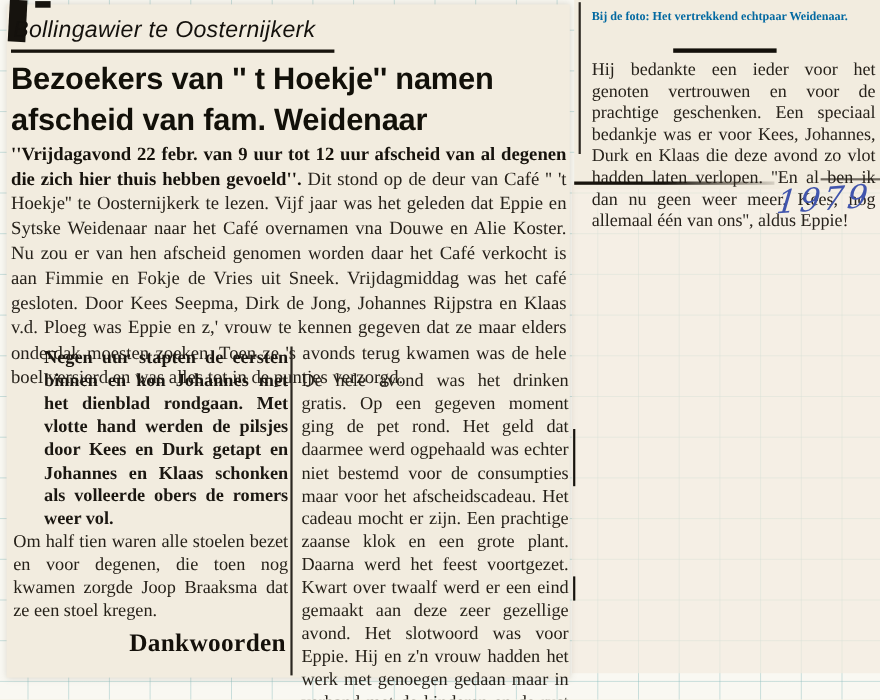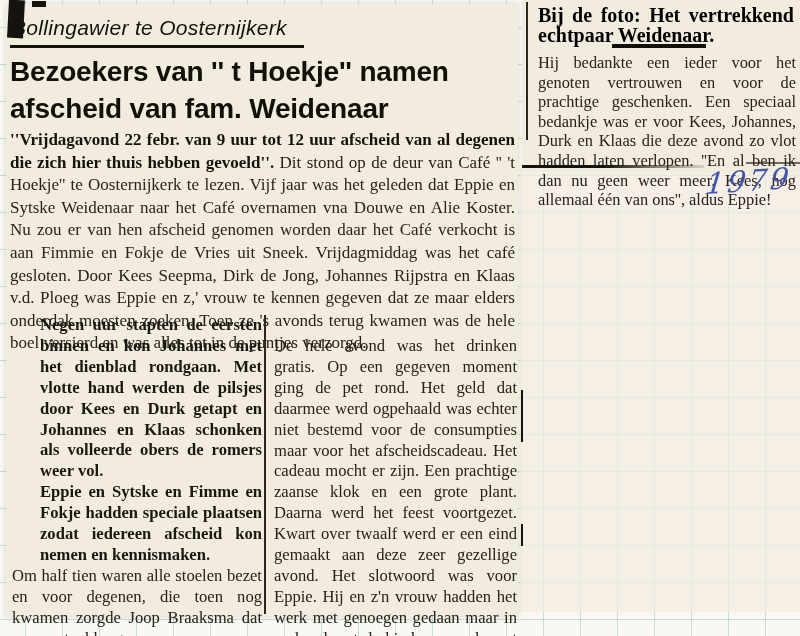--- a/index.html
+++ b/index.html
@@ -27,21 +27,21 @@
   }
   .lead{font-size:17px;line-height:22.6px;text-align:justify;color:#27221b;}
   .lead b{color:#16120c;margin-top:10px;}
   .col-bold{font-weight:bold;color:#1b1711;margin-left:28px;}
   .bodytxt{font-size:16.6px;line-height:20.9px;text-align:justify;}
   .subhead{
     font-size:23px;font-weight:bold;color:#14100a;text-align:right;
     letter-spacing:0.3px;padding-right:2px;
   }
   .vrule{background:#2b2620;width:2px;}
-  .caption-bold{font-size:20px;line-height:20px;font-weight:bold;text-align:justify;color:#000000;}
+  .caption-bold{font-size:11px;line-height:20px;font-weight:bold;text-align:justify;color:#0369a1;}
   .cap-body{font-size:16.4px;line-height:19.6px;text-align:justify;color:#27221b;}
   .ink-mark{background:#16130e;}
   .handwriting{
     font-family:"DejaVu Serif", serif;font-style:italic;
     font-size:29px;letter-spacing:3px;
     transform:rotate(-4deg) skewX(-10deg);
     white-space:nowrap;
   }
   .fade-rule{height:3px;background:linear-gradient(to right,#17130c 0%,#17130c 45%,rgba(45,38,28,0.55) 75%,rgba(45,38,28,0.15) 100%);}
   .thin-rule{height:2px;background:rgba(40,34,26,0.65);}
@@ -60,21 +60,20 @@
   <div class="abs kicker-rule" style="left:4px;top:41px;width:294px;"></div>
 
   <div class="abs headline" style="left:4px;top:49px;width:450px;">Bezoekers van '' t Hoekje'' namen afscheid van fam. Weidenaar</div>
 
   <div class="abs lead" style="left:4px;top:125px;width:505px;">
     <b>''Vrijdagavond 22 febr. van 9 uur tot 12 uur afscheid van al degenen die zich hier thuis hebben gevoeld''.</b><span> Dit stond op de deur van Café '' 't Hoekje'' te Oosternijkerk te lezen. Vijf jaar was het geleden dat Eppie en Sytske Weidenaar naar het Café overnamen vna Douwe en Alie Koster. Nu zou er van hen afscheid genomen worden daar het Café verkocht is aan Fimmie en Fokje de Vries uit Sneek. Vrijdagmiddag was het café gesloten. Door Kees Seepma, Dirk de Jong, Johannes Rijpstra en Klaas v.d. Ploeg was Eppie en z,' vrouw te kennen gegeven dat ze maar elders onderdak moesten zoeken. Toen ze 's avonds terug kwamen was de hele boel versierd en was alles tot in de puntjes verzorgd.</span>
   </div>
 
   <div class="abs" style="left:6px;top:311px;width:250px;">
     <div class="bodytxt col-bold">Negen uur stapten de eersten binnen en kon Johannes met het dienblad rondgaan. Met vlotte hand werden de pilsjes door Kees en Durk getapt en Johannes en Klaas schonken als volleerde obers de romers weer vol.</div>
-    <div class="bodytxt col-bold">Eppie en Sytske en Fimme en Fokje hadden speciale plaatsen zodat iedereen afscheid kon nemen en kennismaken.</div>
     <div class="bodytxt">Om half tien waren alle stoelen bezet en voor degenen, die toen nog kwamen zorgde Joop Braaksma dat ze een stoel kregen.</div>
     <div class="subhead" style="margin-top:6px;margin-bottom:3px;">Dankwoorden</div>
 
   </div>
 
   <div class="abs vrule" style="left:258px;top:311px;height:299px;"></div>
 
   <div class="abs" style="left:268px;top:311px;width:243px;">
     <div class="bodytxt" style="margin-top:21px;">De hele avond was het drinken gratis. Op een gegeven moment ging de pet rond. Het geld dat daarmee werd ogpehaald was echter niet bestemd voor de consumpties maar voor het afscheidscadeau. Het cadeau mocht er zijn. Een prachtige zaanse klok en een grote plant. Daarna werd het feest voortgezet. Kwart over twaalf werd er een eind gemaakt aan deze zeer gezellige avond. Het slotwoord was voor Eppie. Hij en z'n vrouw hadden het werk met genoegen gedaan maar in verband met de kinderen en de rust was nu de tijd gekomen om te veranderen.</div>
   </div>

